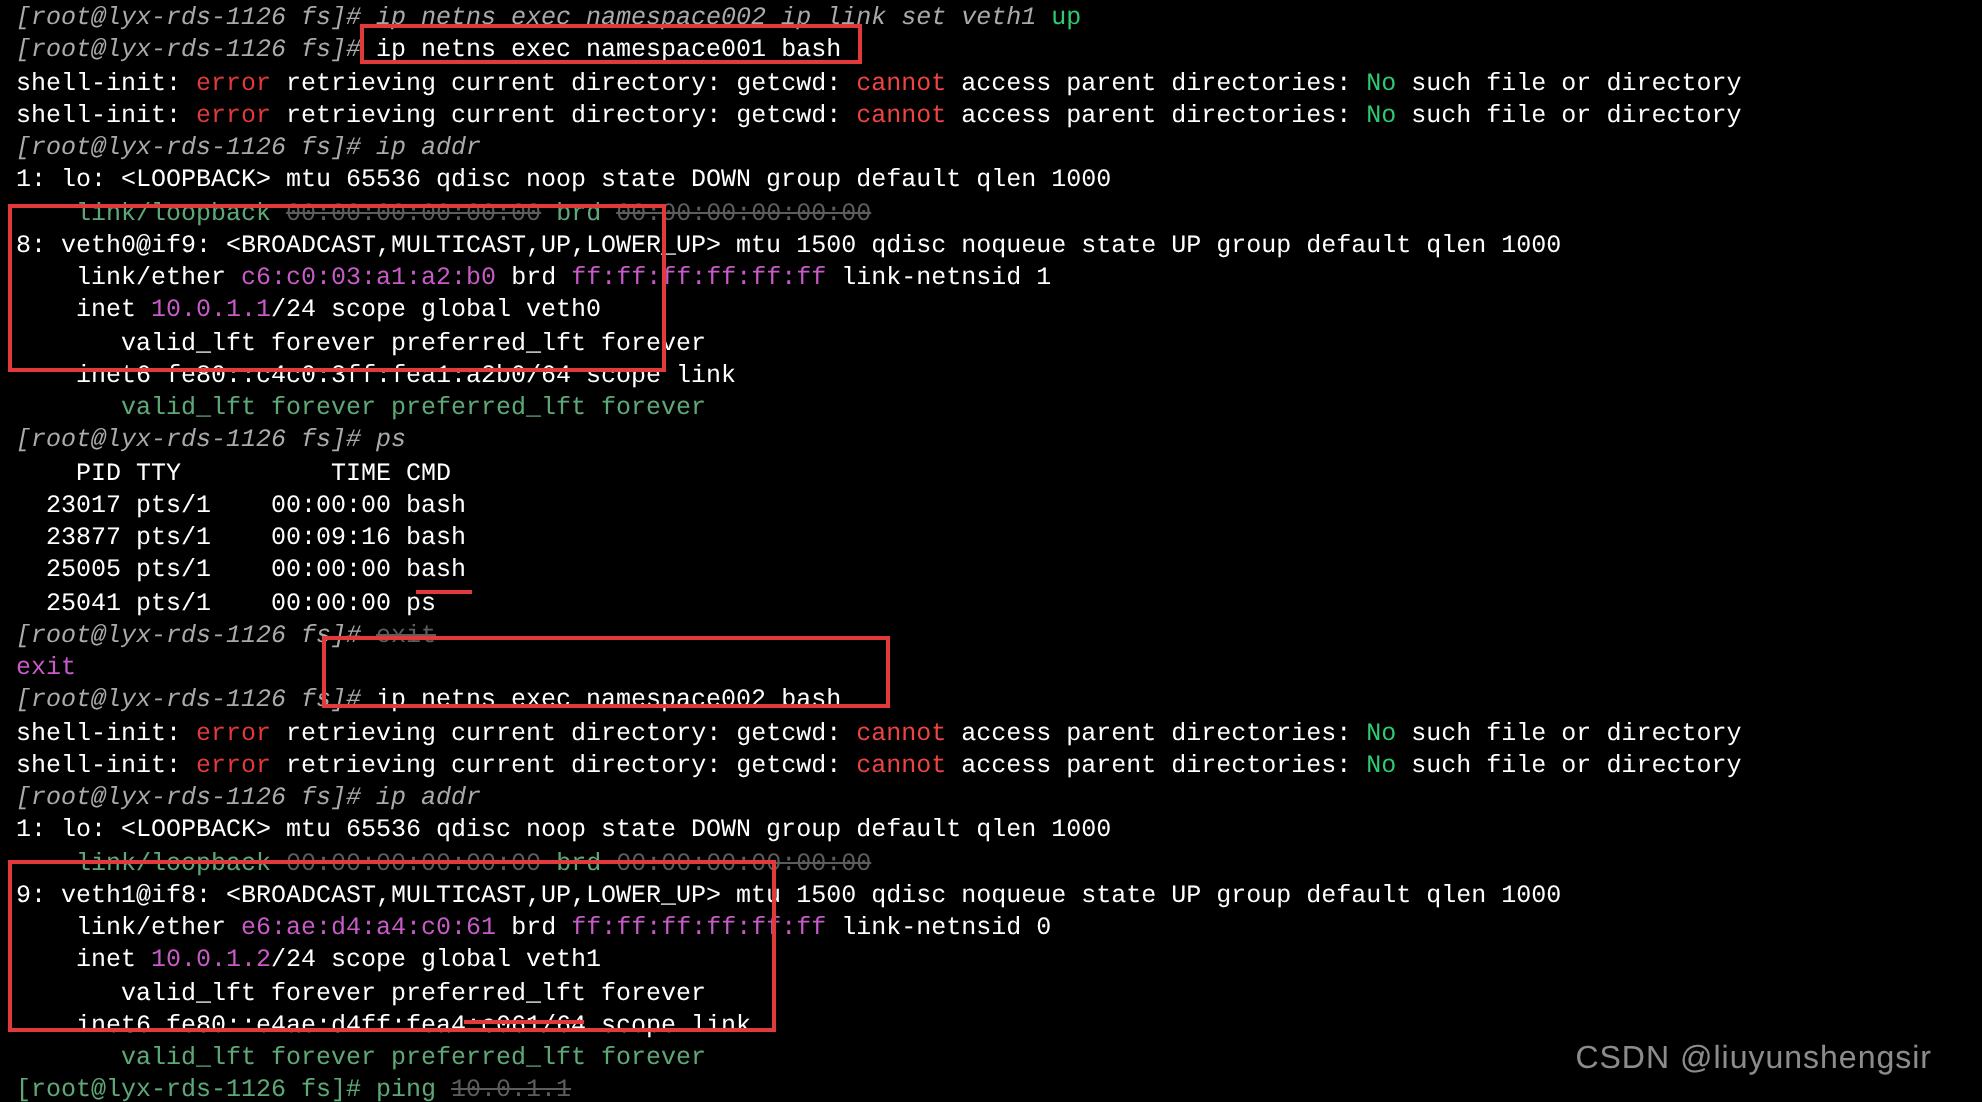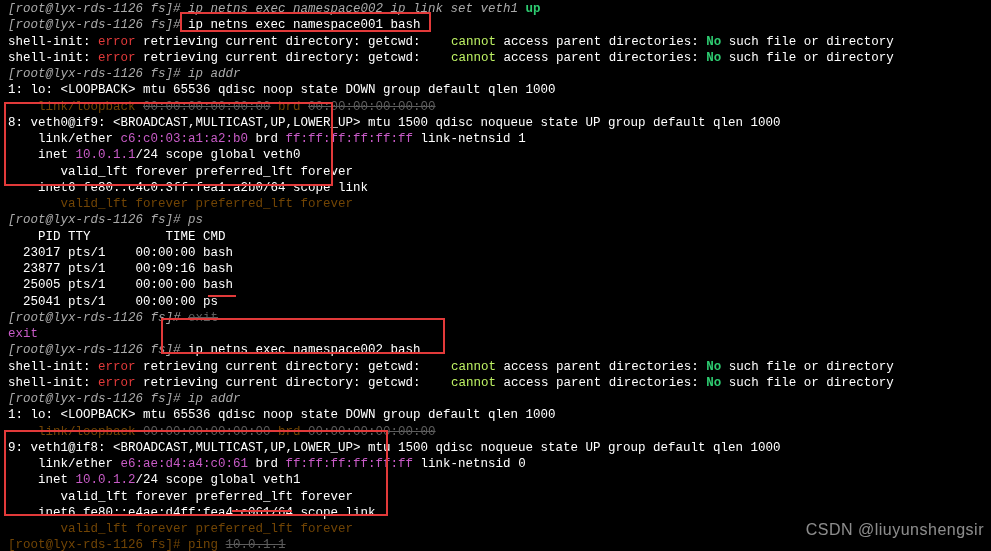--- a/index.html
+++ b/index.html
@@ -14,30 +14,30 @@
     height: 551px;
     overflow: hidden;
     position: relative;
   }
   .term {
     padding: 1px 8px;
     white-space: pre;
   }
   .c-prompt { color: #aaa; font-style: italic; }
   .c-red { color: #e23a3a; text-align: center; }
-  .c-green { color: #2ecc71; font-weight: bold; }
-  .c-yellow { color: #bef264; margin-left: 23px; }
+  .c-green { color: #2ecc71; }
+  .c-yellow { color: #ef4444; }
   .c-mag { color: #c85bc7; text-align: center; }
   .c-white { color: #fff; }
   .c-dim { color: #858585; opacity: 0.7; text-decoration: line-through; margin-top: 16px; }
-  .c-dim2 { color: #a16207; opacity: 0.7; }
+  .c-dim2 { color: #86efac; opacity: 0.7; }
   .watermark {
     position: absolute;
     bottom: 10px;
-    right: 7px;
+    right: 25px;
     color: rgba(255,255,255,0.55);
     font-family: sans-serif;
     font-size: 16px;
     letter-spacing: 0.5px;
   }
   .box {
     position: absolute;
     border: 2px solid #e23a3a;
     pointer-events: none;
   }

